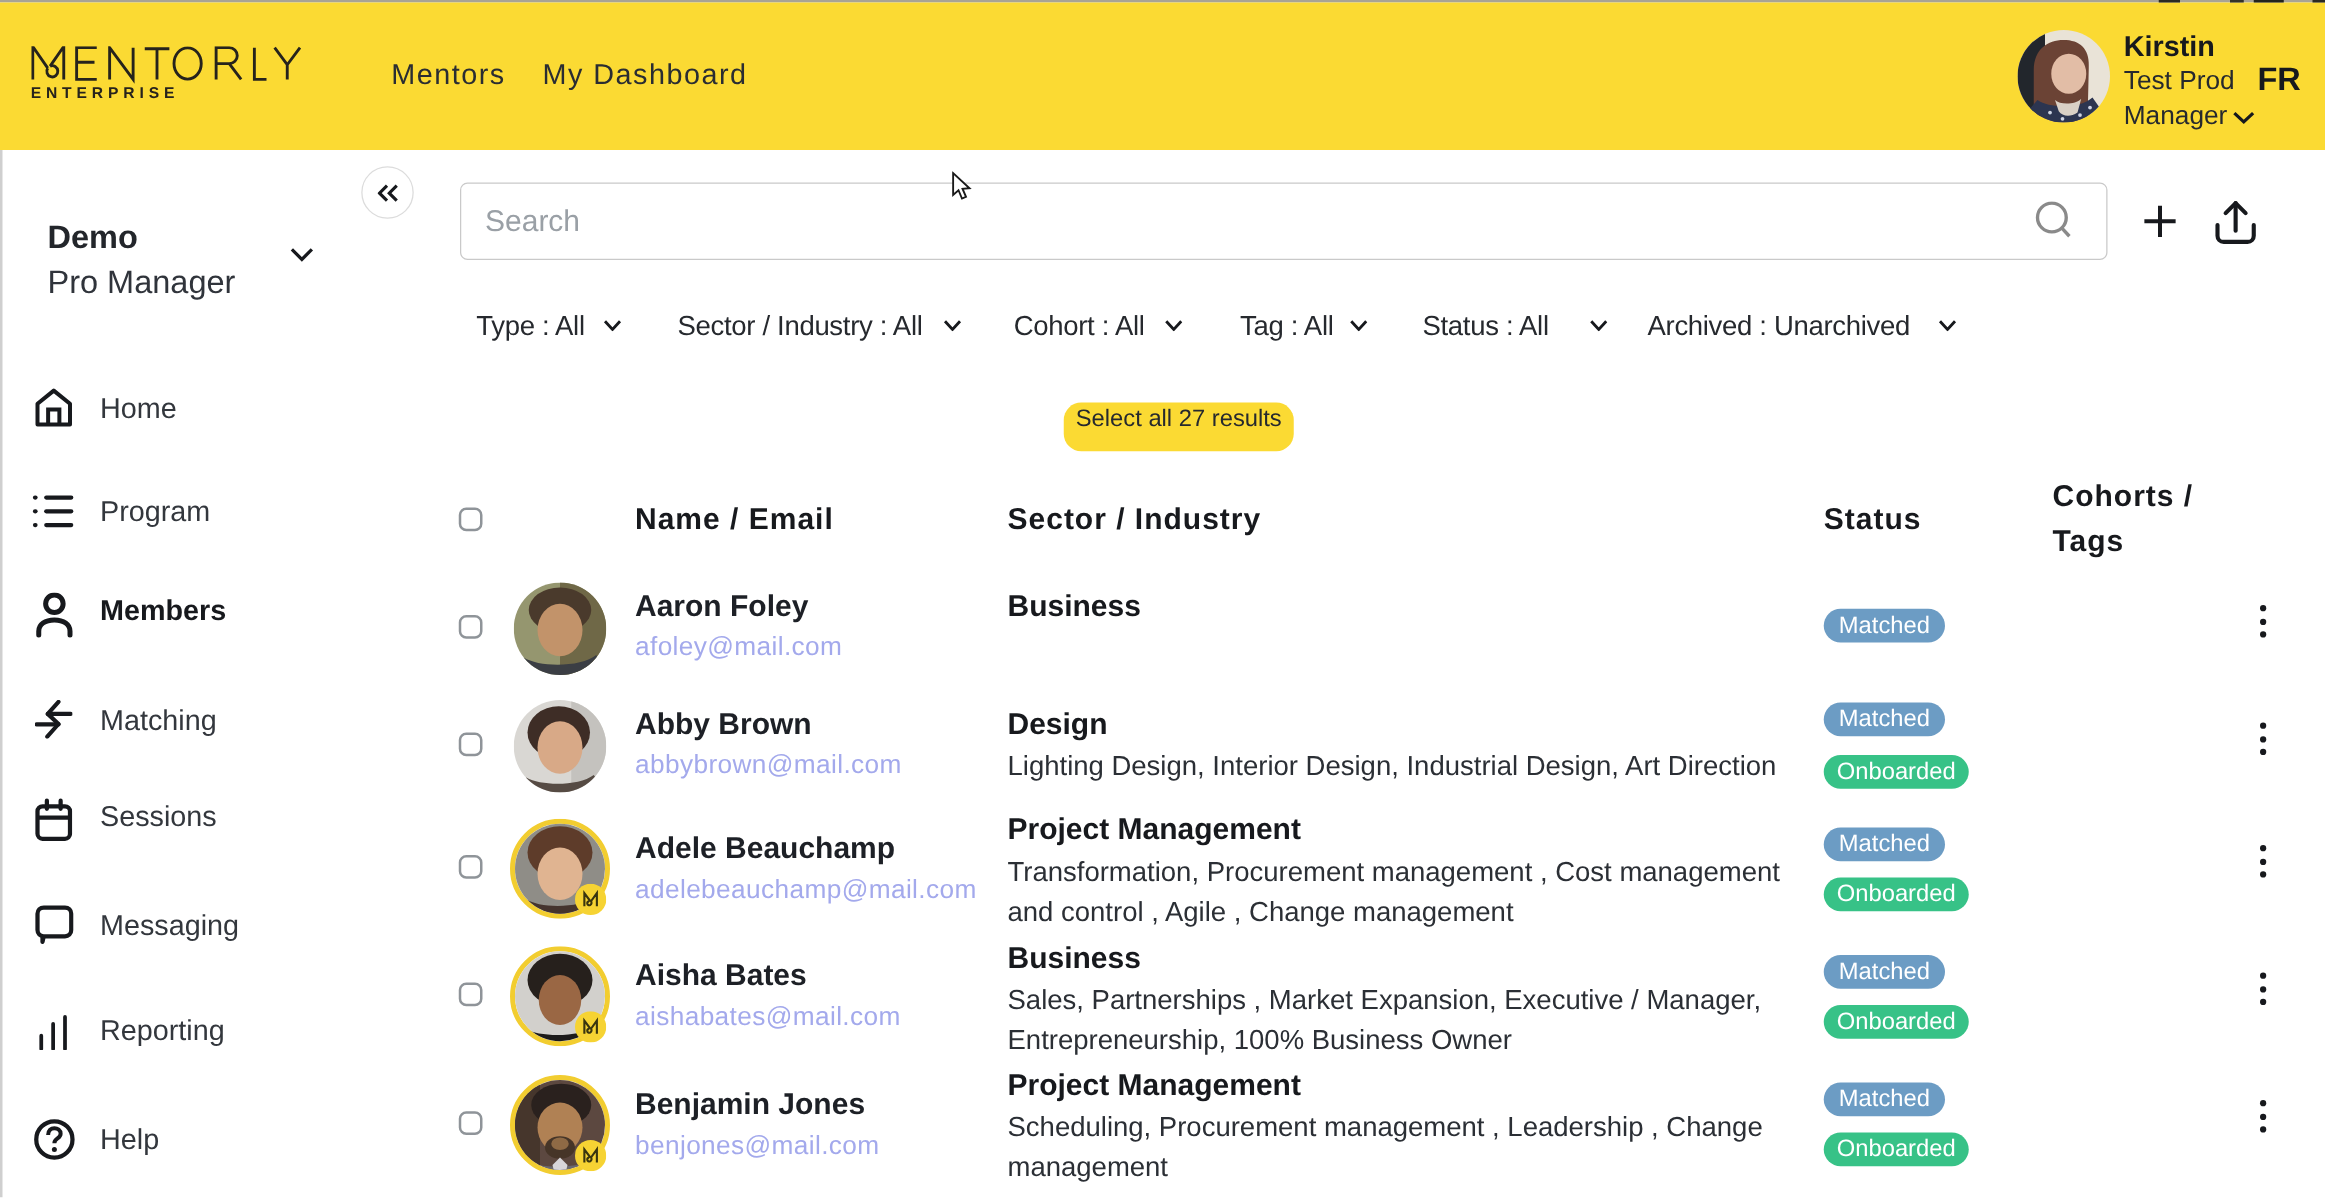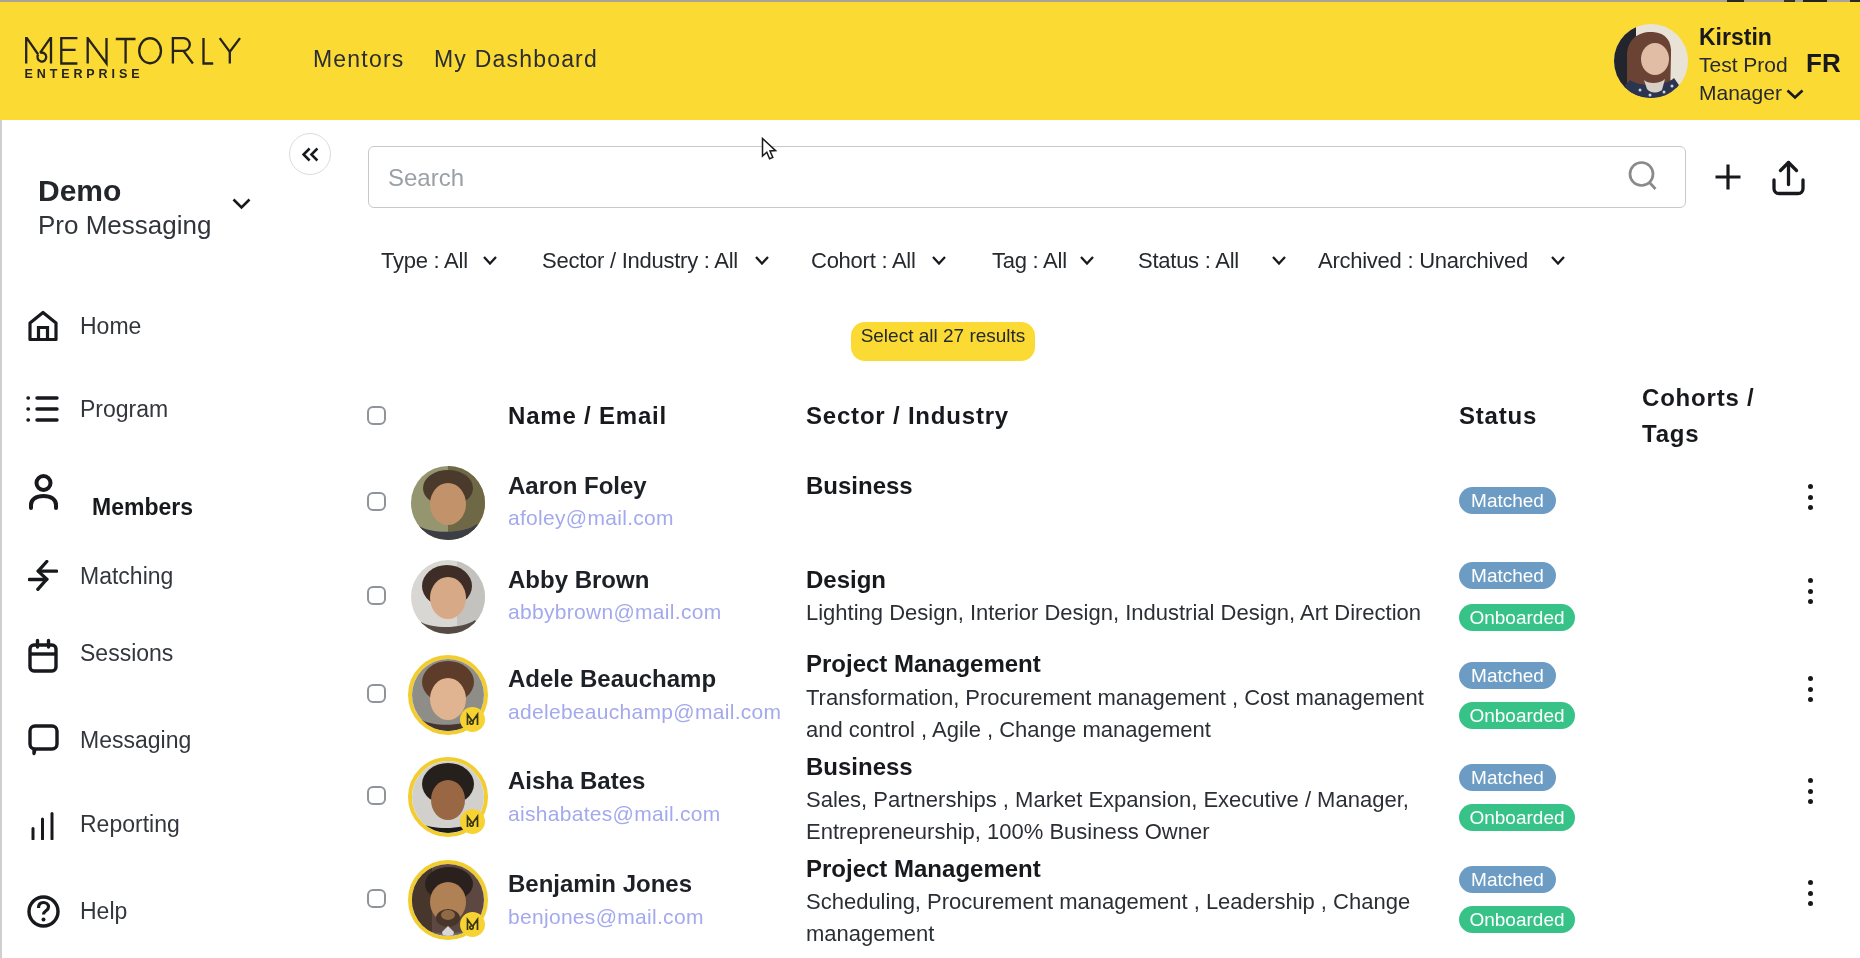--- a/index.html
+++ b/index.html
@@ -13,21 +13,21 @@
   #header { left:0; top:2px; width:1860px; height:118px; background:#fbda33; }
   #leftedge { left:0; top:120px; width:2px; height:838px; background:#cfcfcf; }
 
   .navlink { font-size:23px; color:#2a2d32; letter-spacing:1.2px; }
 
   #kname { font-weight:bold; font-size:23px; color:#17191d; }
   .krole { font-size:21px; color:#26292e; }
   #fr { font-weight:bold; font-size:26px; color:#17191d; }
 
   
-  #demo { font-weight:bold; font-size:30px; color:#23262b; }
+  #demo { font-weight:bold; font-size:26px; color:#23262b; }
   #promentorly { font-size:26px; color:#30343b; }
   .navitem { font-size:23px; color:#33373d; }
   .navitem.active { font-weight:bold; color:#17191d; }
 
   #collapse { left:289px; top:133px; width:42px; height:42px; border:1px solid #dcdcdc;
     border-radius:50%; background:#fff; }
 
   
   #searchbox { left:368px; top:146px; width:1318px; height:62px; border:1px solid #c9c9c9;
     border-radius:6px; background:#fff; }
@@ -113,21 +113,21 @@
 
   <div class="abs" id="collapse"></div>
   <svg class="abs" style="left:302px; top:147px;" width="17" height="15" viewBox="0 0 17 15">
     <g stroke="#17191d" stroke-width="2.5" fill="none">
       <path d="M7.6,1.5 L1.6,7.5 L7.6,13.5"></path>
       <path d="M15.4,1.5 L9.4,7.5 L15.4,13.5"></path>
     </g>
   </svg>
 
   <div class="abs" id="demo" style="left:38px; top:174px;">Demo</div>
-  <div class="abs" id="promentorly" style="left:38px; top:210px;">Pro Messaging</div>
+  <div class="abs" id="promentorly" style="left:38px; top:210px;">Pro Manager</div>
   <svg class="abs" style="left:232px; top:198px;" width="19" height="12" viewBox="0 0 19 12">
     <path d="M1.5,1.5 L9.5,9.5 L17.5,1.5" stroke="#17191d" stroke-width="2.6" fill="none"></path>
   </svg>
 
   <svg class="abs" style="left:27px; top:310px;" width="32" height="33" viewBox="0 0 32 33">
     <path d="M3,13 L16,2.5 L29,13 V29.5 H3 Z" stroke="#17191d" stroke-width="3.2" fill="none" stroke-linejoin="round"></path>
     <path d="M11.5,29.5 V17.5 H20.5 V29.5" stroke="#17191d" stroke-width="3.2" fill="none"></path>
   </svg>
   <div class="abs navitem" style="left:80px; top:313px;">Home</div>
 
@@ -140,21 +140,21 @@
         <path d="M2,14 H2.4"></path>
         <path d="M2,25 H2.4"></path>
     </g>
   </svg>
   <div class="abs navitem" style="left:80px; top:396px;">Program</div>
 
   <svg class="abs" style="left:28px; top:474px;" width="31" height="37" viewBox="0 0 31 37">
     <circle cx="15.5" cy="9" r="7" stroke="#17191d" stroke-width="4" fill="none"></circle>
     <path d="M3,34 V31 C3,25.5 8,22 15.5,22 C23,22 28,25.5 28,31 V34" stroke="#17191d" stroke-width="4" fill="none" stroke-linecap="round"></path>
   </svg>
-  <div class="abs navitem active" style="left:80px; top:494px;margin-left:12px;">Members</div>
+  <div class="abs navitem active" style="left:80px; top:475px;">Members</div>
 
   <svg class="abs" style="left:28px; top:560px;" width="30" height="31" viewBox="0 0 30 31">
     <g stroke="#17191d" stroke-width="3.3" fill="none" stroke-linecap="round" stroke-linejoin="round">
       <path d="M18.8,1.5 L10.2,11.1 L18.8,19.2 L9.8,29.3"></path>
       <path d="M10.2,11.1 H28.6"></path>
       <path d="M1.2,19.5 H18.8"></path>
     </g>
   </svg>
   <div class="abs navitem" style="left:80px; top:563px;">Matching</div>
 

